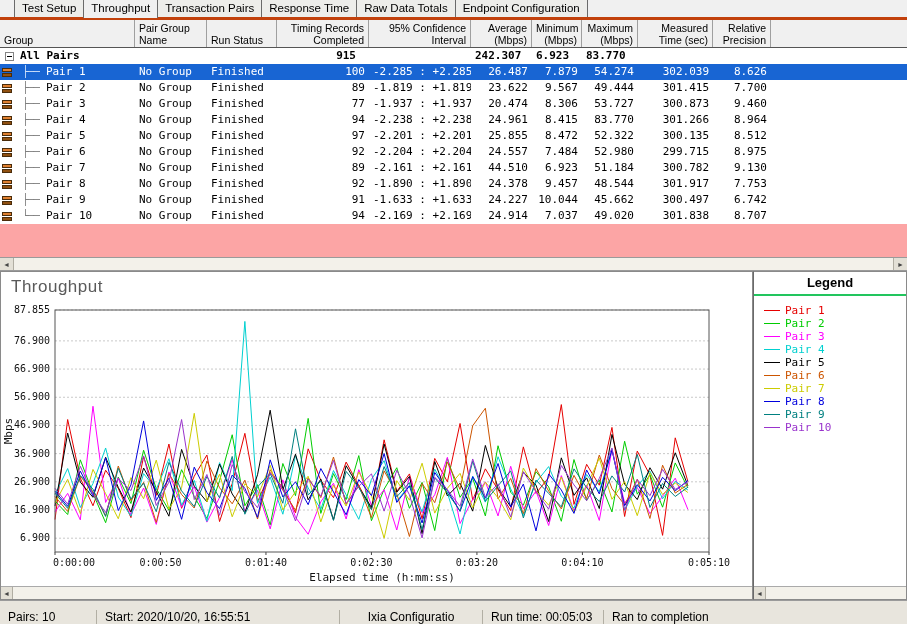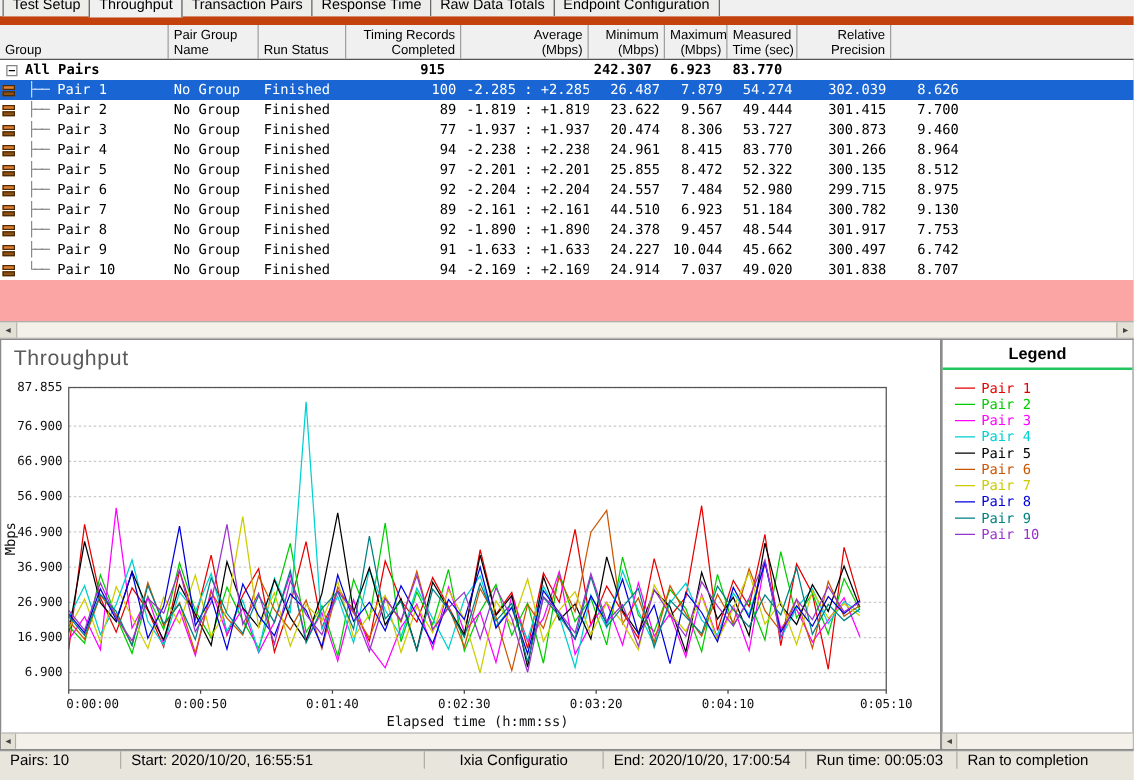--- a/index.html
+++ b/index.html
@@ -4,21 +4,21 @@
 <style>
   * { box-sizing: border-box; margin: 0; padding: 0; }
   html,body { width: 907px; height: 624px; overflow: hidden; background:#f0f0f0;
               font-family: "Liberation Sans", sans-serif; }
   .app { width: 907px; height: 624px; display: flex; flex-direction: column; }
 
   :root { --cols: 135px 72px 70px 92px 102px 61px 50px 56px 75px 58px minmax(0,1fr); }
 
   
   .tabbar { height: 20px; display: flex; align-items: flex-end; background:#f0f0f0;
-            border-bottom: 7px solid #c2410c; padding-left: 2px; }
+            border-bottom: 3px solid #c2410c; padding-left: 14px; }
   .tab { font-size: 11.5px; padding: 2px 7px 3px; border: 1px solid #6a6a6a; border-bottom: none;
          margin-right: -1px; background:#ededea; white-space: nowrap; cursor: default; }
   .tab.active { background:#f0f0f0; margin-bottom: -1px; padding-bottom: 4px; position: relative; z-index: 2; }
 
   
   .thead { display: grid; grid-template-columns: var(--cols); height: 28px; background:#f0f0f0;
            border-bottom: 1px solid #555; font-size: 10.5px; }
   .hcell { border-right: 1px solid #9f9f9f; padding: 1px 4px; display: flex; flex-direction: column;
            justify-content: flex-end; line-height: 12px; white-space: nowrap; overflow: hidden; }
   .hcell.r { text-align: right; }
@@ -68,21 +68,21 @@
   .legend-panel { flex: 1; background:#fff; border: 1px solid #8a8a8a; border-left: 1px solid #6a6a6a;
                   display: flex; flex-direction: column; }
   .legend-title { text-align: center; font-weight: bold; font-size: 13px; padding: 3px 0 4px;
                   border-bottom: 2px solid #22c55e; }
   .legend-items { flex: 1; padding: 8px 10px; overflow: hidden; }
   .legend-item { display: flex; align-items: center; height: 13px; font: 11px "DejaVu Sans Mono", monospace; }
   .legend-swatch { width: 16px; height: 0; border-top: 1px solid; margin-right: 5px; flex: none; }
 
   
   .statusbar { height: 24px; background:#e8e5dd; border-top: 1px solid #9a9a9a; display: flex;
-               align-items: flex-start; font-size: 12px; }
+               align-items: flex-end; font-size: 12px; }
   .seg { display: flex; align-items: center; padding: 0 8px; border-right: 1px solid #b2afa4;
          white-space: nowrap; overflow: hidden; }
   .seg0 { width: 97px; } .seg1 { width: 243px; } .seg2 { width: 143px; justify-content: center; }
   .seg3 { width: 162px; } .seg4 { width: 121px; } .seg5 { flex: 1; border-right: none; }
 </style>
 </head>
 <body>
 
 <div class="app">
 
@@ -102,20 +102,24 @@
       <div class="hcell">
         <div>Pair Group</div>
         <div>Name</div>
       </div>
       <div class="hcell">
         <div>Run Status</div>
       </div>
       <div class="hcell r">
         <div>Timing Records</div>
         <div>Completed</div>
+      </div>
+      <div class="hcell r">
+        <div>95% Confidence</div>
+        <div>Interval</div>
       </div>
       <div class="hcell r">
         <div>Average</div>
         <div>(Mbps)</div>
       </div>
       <div class="hcell r">
         <div>Minimum</div>
         <div>(Mbps)</div>
       </div>
       <div class="hcell r">
@@ -461,18 +465,17 @@
         <div class="sb-btn">◄</div>
         <div class="sb-track"></div>
       </div>
     </div>
   </div>
 
   <div class="statusbar">
       <div class="seg seg0">Pairs: 10</div>
       <div class="seg seg1">Start: 2020/10/20, 16:55:51</div>
       <div class="seg seg2">Ixia Configuratio</div>
-      <div class="seg seg3">End: 2020/10/20, 17:00:54</div>
       <div class="seg seg4">Run time: 00:05:03</div>
       <div class="seg seg5">Ran to completion</div>
     </div>
 
 </div>
 
 </body></html>

